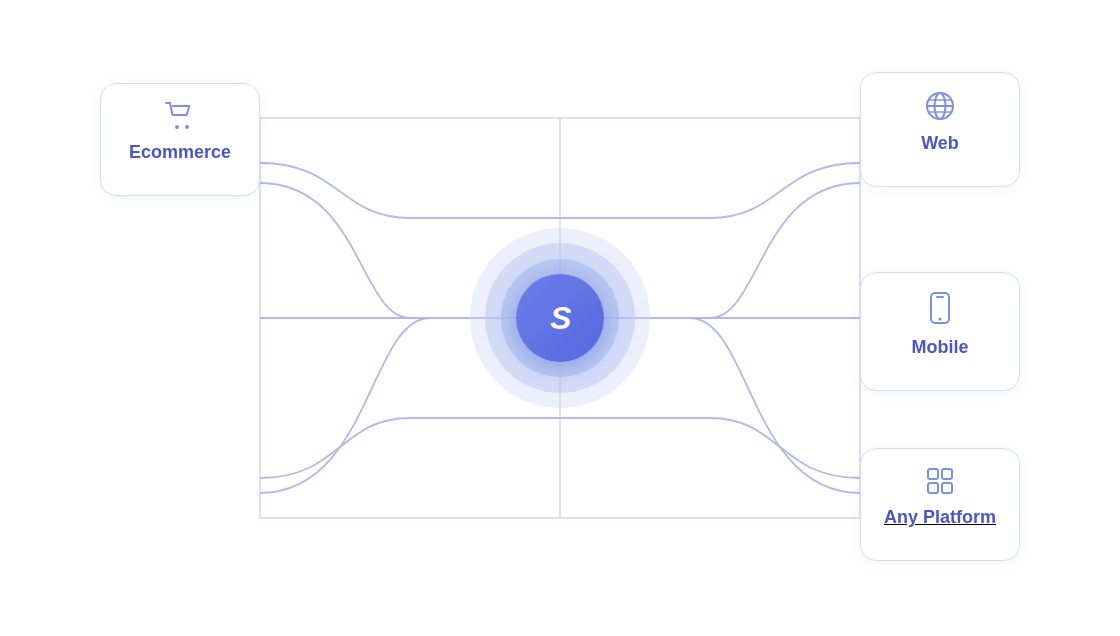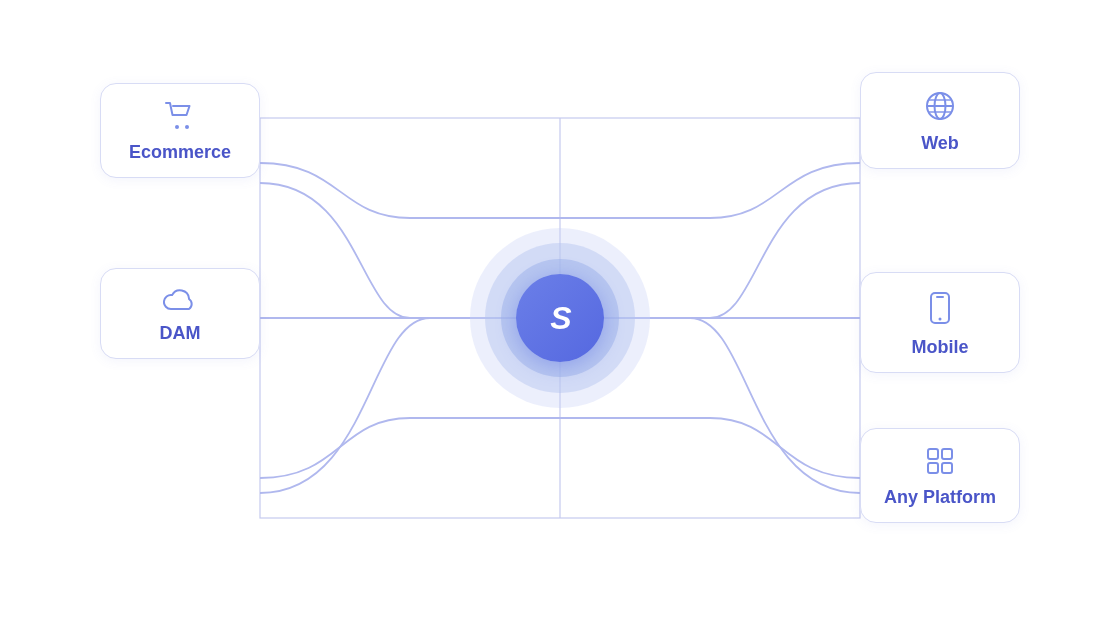--- a/index.html
+++ b/index.html
@@ -74,21 +74,21 @@
       font-style: italic;
       letter-spacing: -2px;
     }
 
     
     .node-card {
       position: absolute;
       background: #ffffff;
       border: 1.5px solid #d8dcf5;
       border-radius: 16px;
-      padding: 18px 24px 14px 24px;
+      padding: 18px 24px 32px 24px;
       display: flex;
       flex-direction: column;
       align-items: center;
       gap: 8px;
       width: 160px;
       box-shadow: 0 2px 12px rgba(100, 120, 220, 0.08);
     }
 
     .node-icon {
       color: #7b8fe8;
@@ -103,21 +103,21 @@
       text-align: center;
       white-space: nowrap;
     }
 
     
     .node-ecommerce { left: 40px; top: 55px; }
     .node-dam       { left: 40px; top: 240px; }
     .node-any-api   { left: 40px; top: 420px; }
     .node-web       { right: 40px; top: 44px; }
     .node-mobile    { right: 40px; top: 244px; }
-    .node-any-platform { right: 40px; top: 400px; }
+    .node-any-platform { right: 40px; top: 420px; text-decoration: underline; }
 
     svg.connectors {
       position: absolute;
       top: 0; left: 0;
       width: 100%; height: 100%;
       pointer-events: none;
       overflow: visible;
     }
   </style>
 </head>
@@ -163,28 +163,20 @@
     <span class="node-icon">
       <svg width="30" height="28" viewBox="0 0 30 28" fill="none">
         <path d="M1 1h4l2.5 12h14l3-9H8" stroke="#7b8fe8" stroke-width="2" stroke-linecap="round" stroke-linejoin="round"></path>
         <circle cx="12" cy="25" r="2" fill="#7b8fe8"></circle>
         <circle cx="22" cy="25" r="2" fill="#7b8fe8"></circle>
       </svg>
     </span>
     <span class="node-label">Ecommerce</span>
   </div>
 
-  <div class="node-card node-dam">
-    <span class="node-icon">
-      <svg width="34" height="24" viewBox="0 0 34 24" fill="none">
-        <path d="M26 22H8a7 7 0 1 1 1.1-13.9A9 9 0 0 1 26 11.5V12a6 6 0 0 1 0 10z" stroke="#7b8fe8" stroke-width="2" stroke-linecap="round" stroke-linejoin="round"></path>
-      </svg>
-    </span>
-    <span class="node-label">DAM</span>
-  </div>
 
 
   <div class="node-card node-web">
     <span class="node-icon">
       <svg width="30" height="30" viewBox="0 0 30 30" fill="none">
         <circle cx="15" cy="15" r="13" stroke="#7b8fe8" stroke-width="2"></circle>
         <ellipse cx="15" cy="15" rx="5.5" ry="13" stroke="#7b8fe8" stroke-width="2"></ellipse>
         <line x1="2" y1="15" x2="28" y2="15" stroke="#7b8fe8" stroke-width="2"></line>
         <line x1="4" y1="9" x2="26" y2="9" stroke="#7b8fe8" stroke-width="1.4"></line>
         <line x1="4" y1="21" x2="26" y2="21" stroke="#7b8fe8" stroke-width="1.4"></line>

